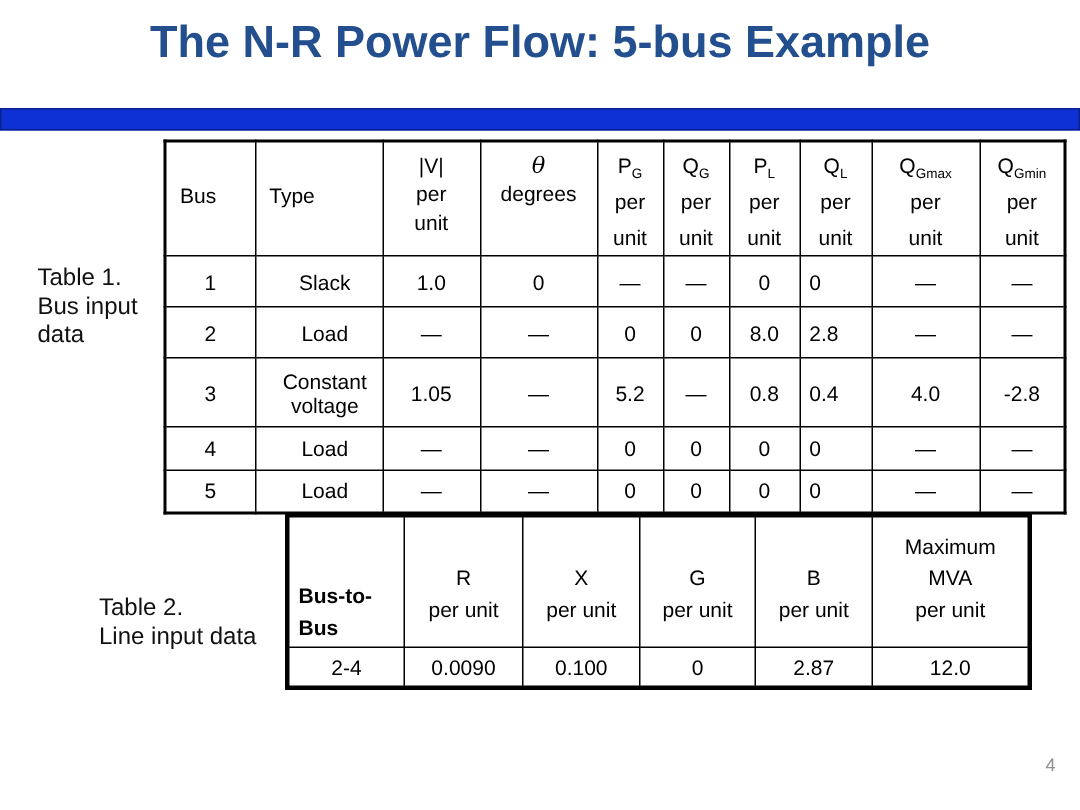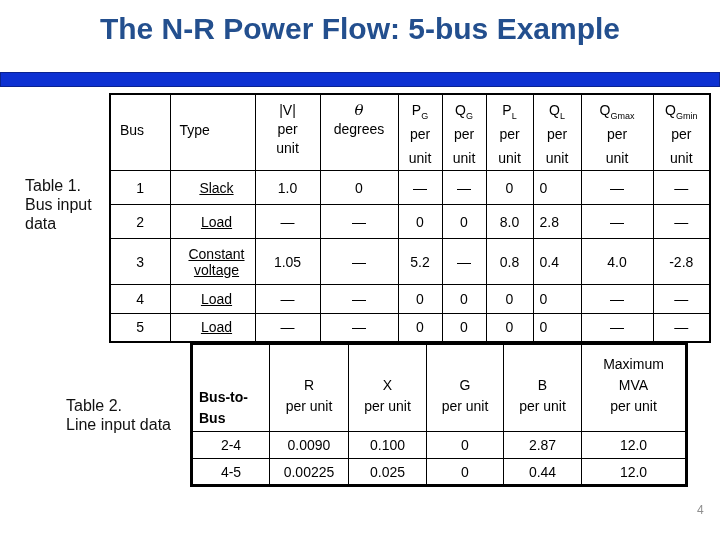--- a/index.html
+++ b/index.html
@@ -23,21 +23,21 @@
   #t1 tbody tr:nth-child(3){height:46px;}
   #t1 tbody tr:nth-child(4){height:29px;}
   #t1 tbody tr:nth-child(5){height:28px;}
   #t1 td{text-align:center;vertical-align:middle;}
   #t1 th{text-align:center;}
   .h-mid{vertical-align:middle;text-align:left !important;padding-left:9px;padding-bottom:6px;}
   .h-top{vertical-align:top;padding-top:6px;line-height:19px;}
   .h-spread{vertical-align:top;padding-top:3px;line-height:24px;}
   .c-theta .sym{font-style:italic;font-family:"DejaVu Serif",serif;font-size:15px;}
   sub{font-size:9px;line-height:0;}
-  .col-type{text-align:center;padding-left:8px !important;line-height:16px;text-decoration:underline;}
+  .col-type{text-align:center;padding-left:8px !important;line-height:16px;}
   .col-ql{text-align:left !important;padding-left:6px !important;}
   
   #t2 thead tr{height:88px;}
   #t2 tbody tr{height:27px;}
   #t2 th{vertical-align:bottom;padding-bottom:14px;line-height:21px;text-align:center;}
   #t2 td{text-align:center;vertical-align:middle;}
   .h-bus2{text-align:left !important;padding-left:6px;padding-bottom:2px !important;font-weight:bold;}
   .pagenum{position:absolute;left:697px;top:503px;font-size:12px;color:#8f8f8f;}
 </style>
 </head>
@@ -220,26 +220,18 @@
     </thead>
     <tbody>
       <tr>
         <td>2-4</td>
         <td>0.0090</td>
         <td>0.100</td>
         <td>0</td>
         <td>2.87</td>
         <td>12.0</td>
       </tr>
-      <tr>
-        <td>4-5</td>
-        <td>0.00225</td>
-        <td>0.025</td>
-        <td>0</td>
-        <td>0.44</td>
-        <td>12.0</td>
-      </tr>
     </tbody>
   </table>
 
   <div class="pagenum">4</div>
 
 </div>
 
 </body></html>

